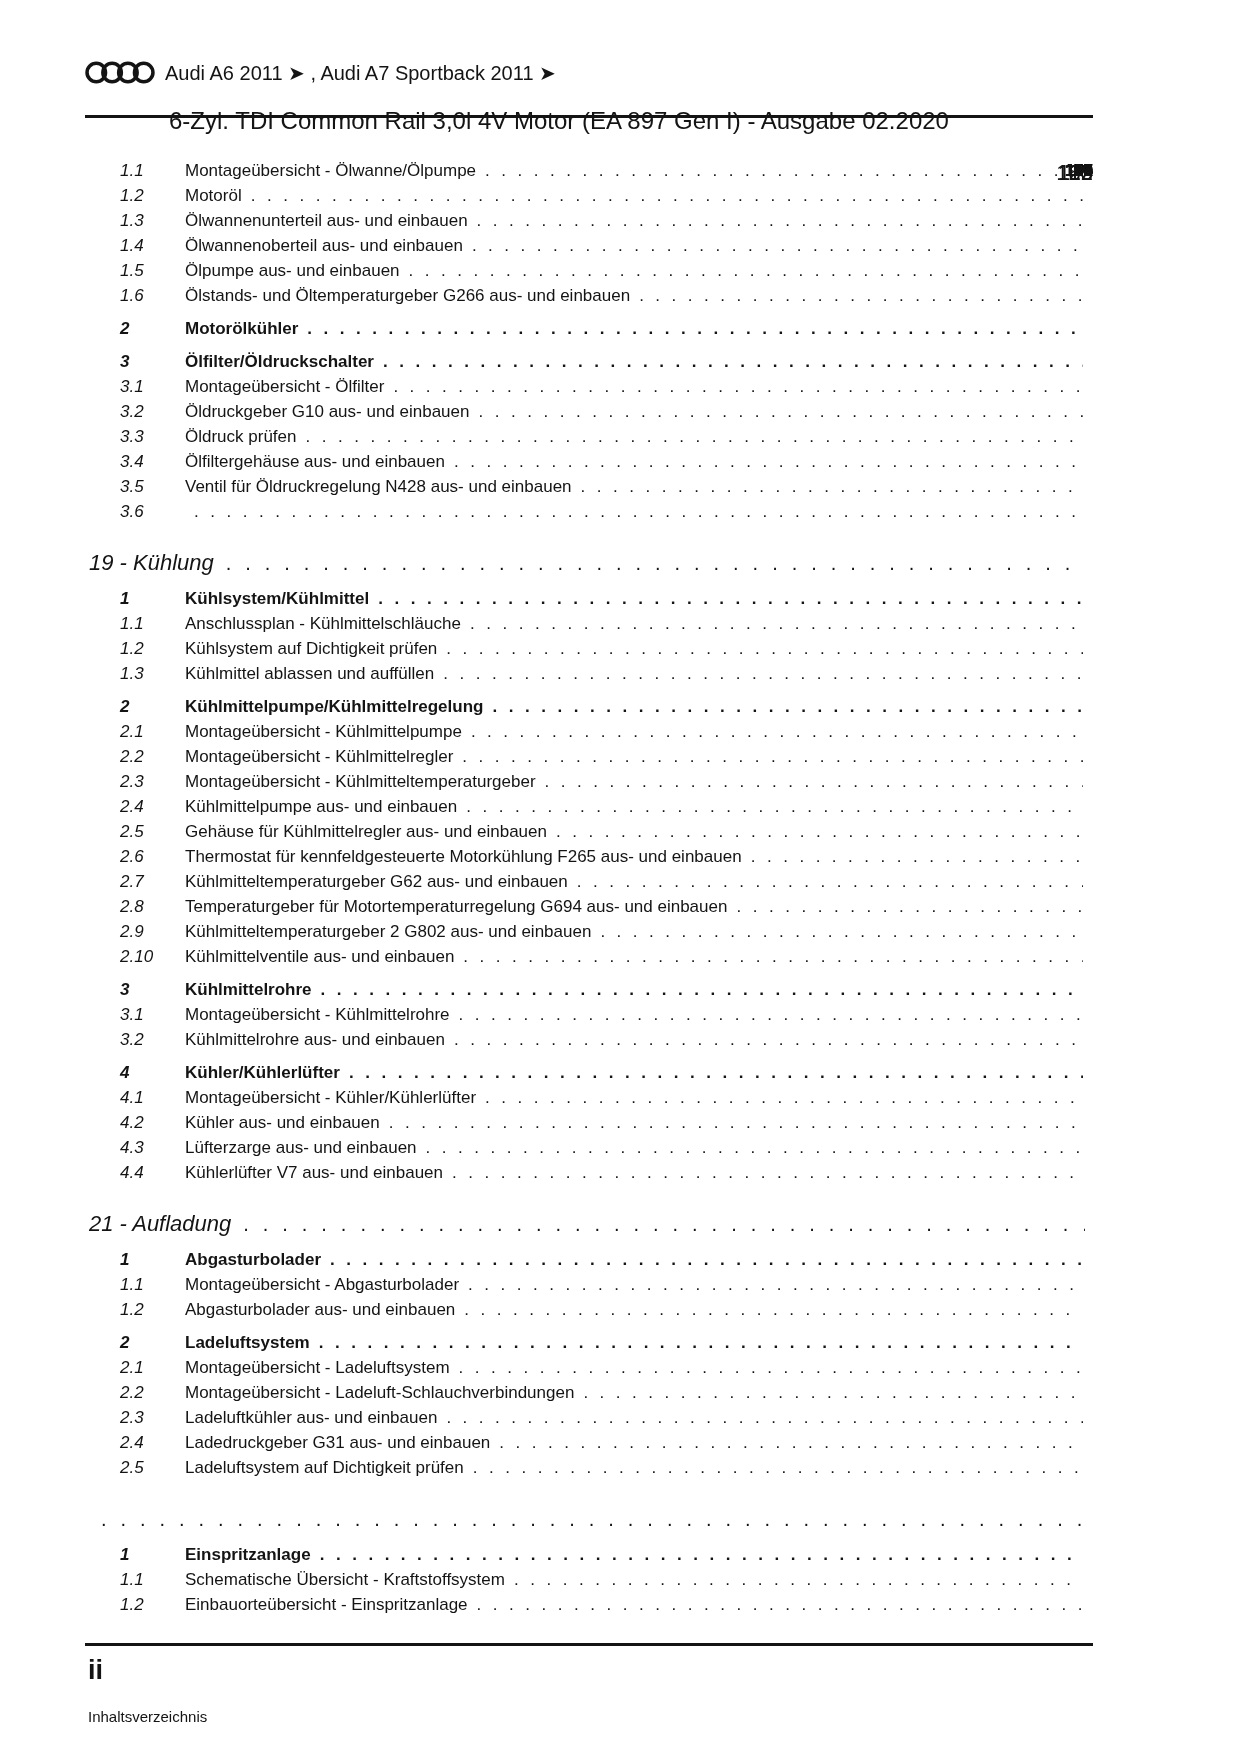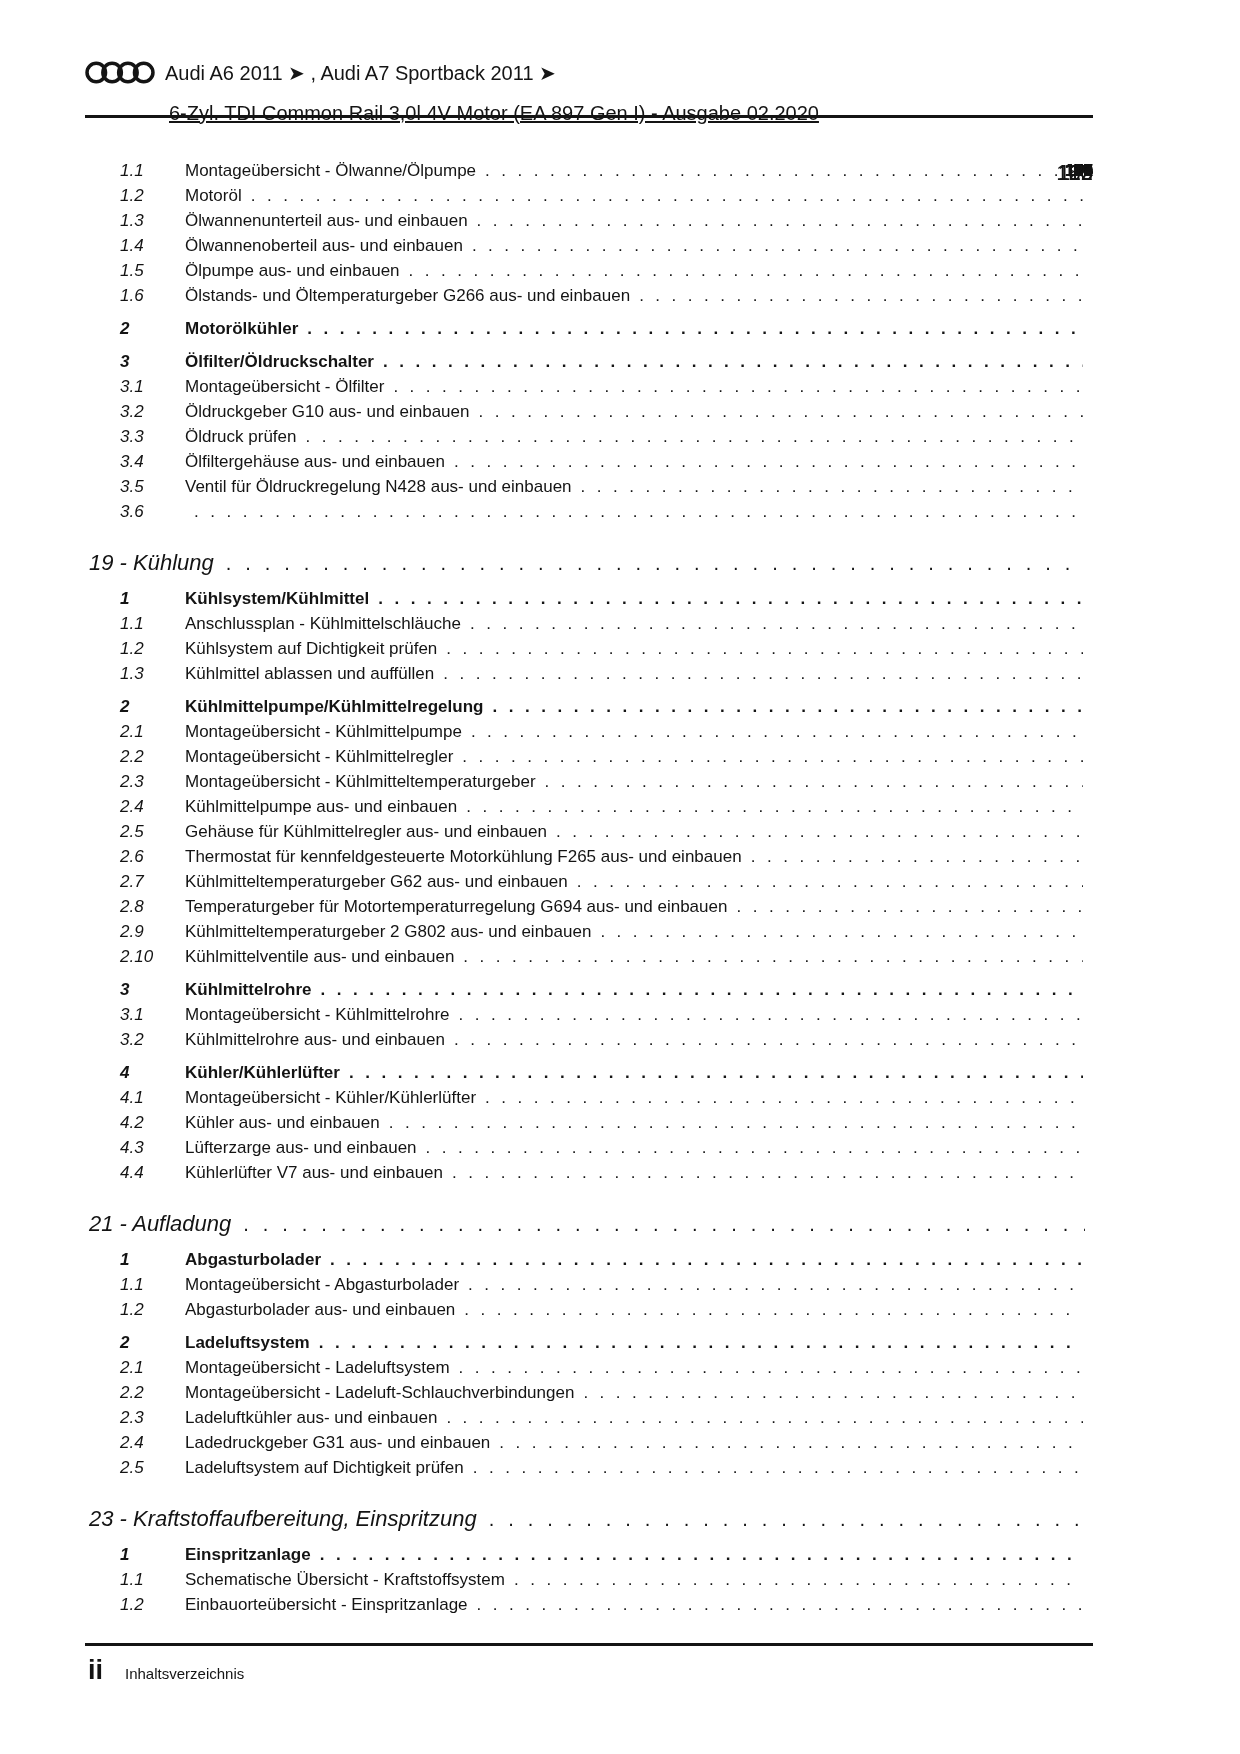--- a/index.html
+++ b/index.html
@@ -11,21 +11,21 @@
     -webkit-font-smoothing: antialiased;
   }
   .page { position: absolute; inset: 0; }
 
   
   .header { position: absolute; top: 58px; left: 85px; width: 1008px; }
   .header-row { display: flex; align-items: center; gap: 10px; }
   .logo { flex: 0 0 auto; margin-top: 2px; }
   .header-text { font-size: 20px; line-height: 25px; }
   .header-line1 { white-space: nowrap; }
-  .header-line2 { white-space: nowrap; margin-left: 84px; margin-top: 12px; font-size: 20px; line-height: 25px; text-decoration: underline; }
+  .header-line2 { white-space: nowrap; margin-left: 84px; margin-top: 19px; font-size: 24px; line-height: 25px; }
   .header-divider {
     position: absolute; top: 115px; left: 85px;
     width: 1008px; height: 3px; background: #141414;
   }
 
   
   .toc { position: absolute; top: 158px; left: 85px; width: 1008px; }
   .toc-row {
     display: flex; align-items: baseline;
     height: 25px; font-size: 17px; line-height: 25px;
@@ -55,21 +55,21 @@
   .toc-section .dots::after { font-size: 20px; letter-spacing: 4.2px; }
   .toc-section .page { flex: 0 0 56px; text-align: right; }
 
   
   .footer-divider {
     position: absolute; top: 1643px; left: 85px;
     width: 1008px; height: 3px; background: #141414;
   }
   .footer {
     position: absolute; top: 1655px; left: 88px; width: 1008px;
-    display: flex; align-items: baseline; gap: 22px;
+    display: flex; align-items: baseline; gap: 22px; flex-direction: column;
   }
   .footer .roman { font-size: 27px; font-weight: bold; font-family: "Liberation Sans", sans-serif; }
   .footer .label { font-size: 15px; }
 </style>
 </head>
 <body>
 
 <div class="page">
 
   <div class="header">
@@ -368,21 +368,20 @@
     <span class="dots"></span>
     <span class="page">121</span>
   </div>
       <div class="toc-row">
     <span class="num">2.5</span>
     <span class="title">Ladeluftsystem auf Dichtigkeit prüfen</span>
     <span class="dots"></span>
     <span class="page">121</span>
   </div>
       <div class="toc-section">
-    <span class="title">23 - Kraftstoffaufbereitung, Einspritzung</span>
     <span class="dots"></span>
     <span class="page">123</span>
   </div>
       <div class="toc-row chapter">
     <span class="num">1</span>
     <span class="title">Einspritzanlage</span>
     <span class="dots"></span>
     <span class="page">123</span>
   </div>
       <div class="toc-row">

